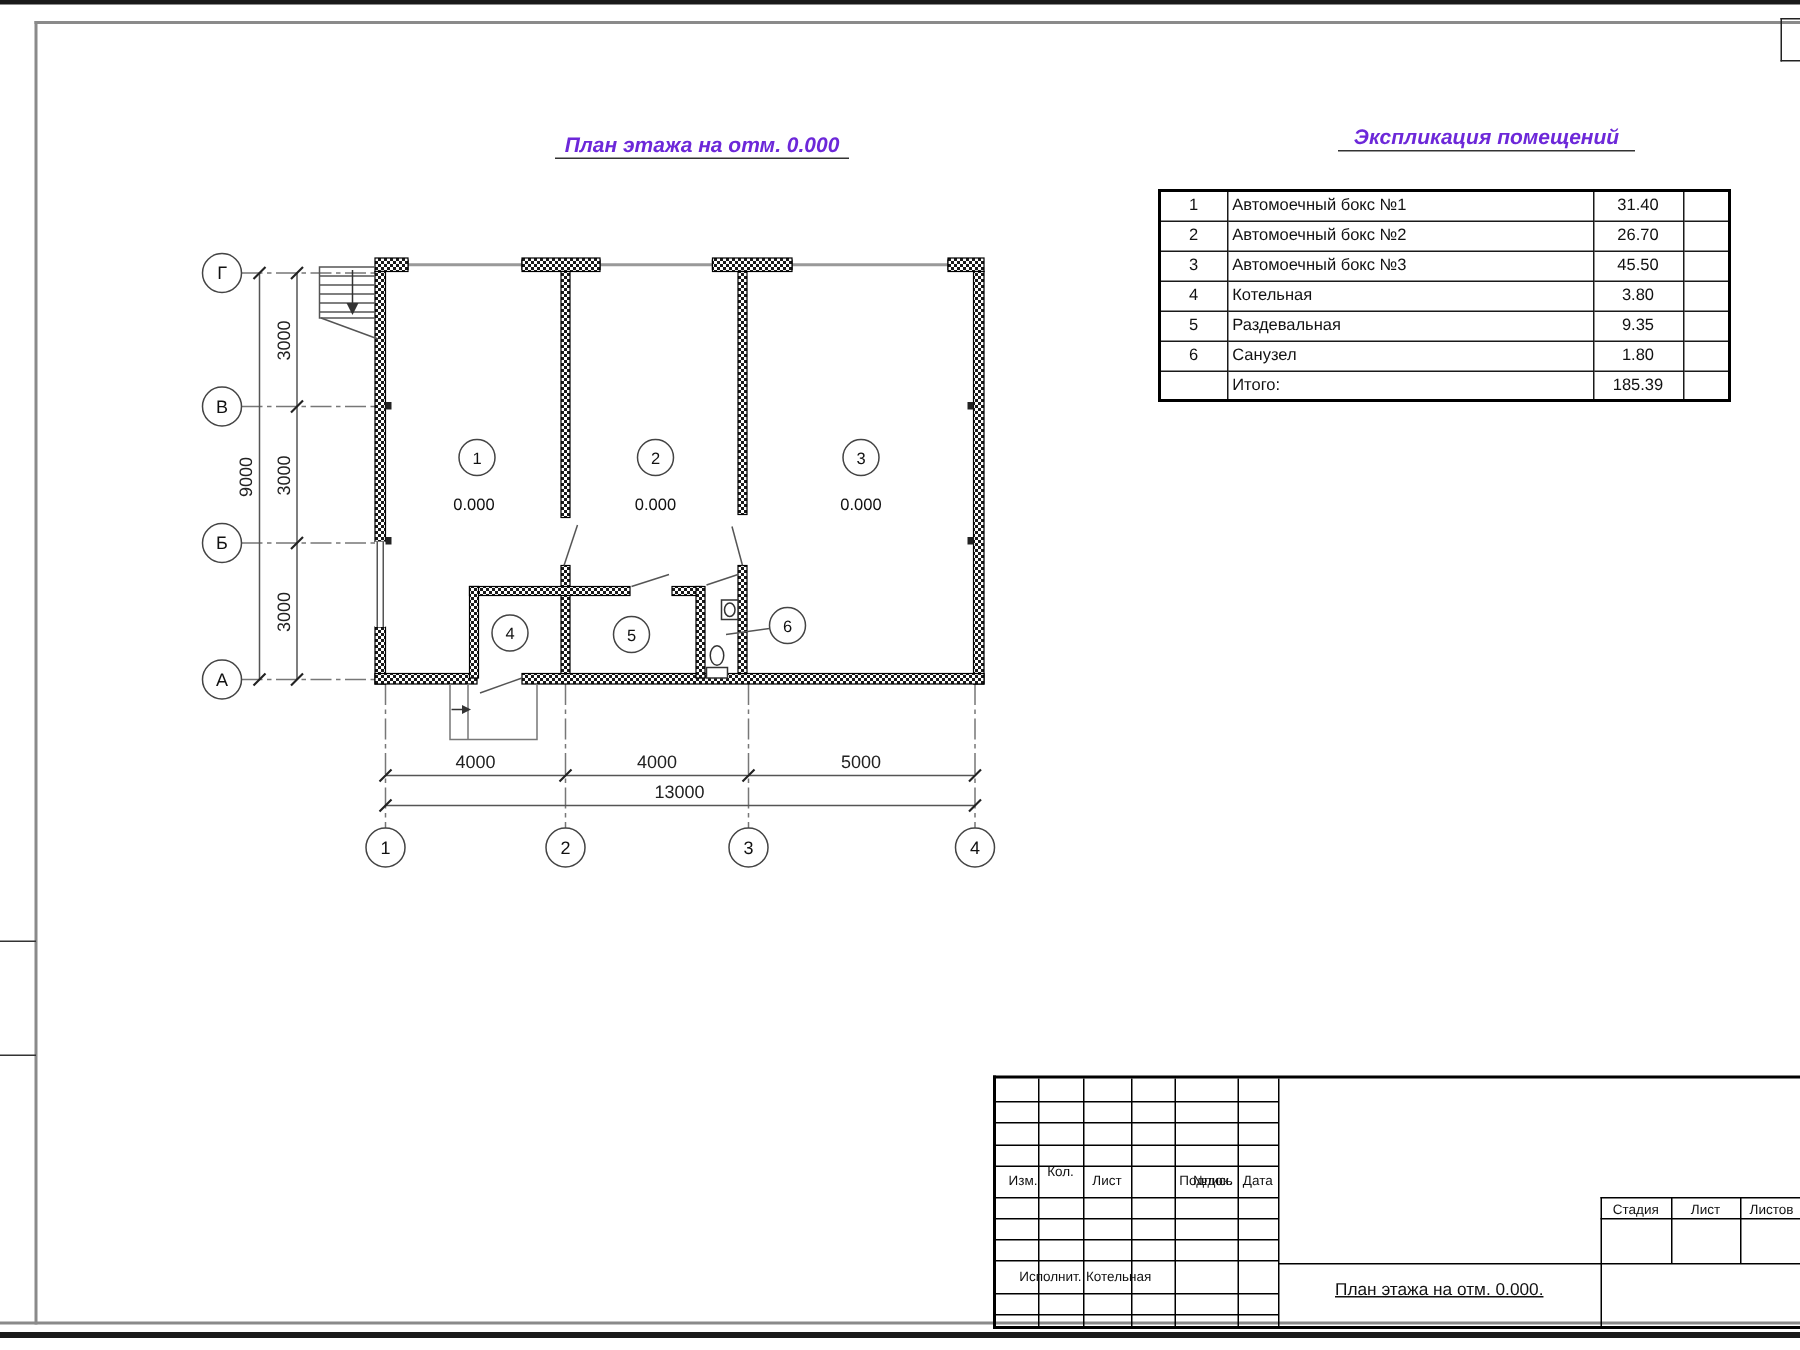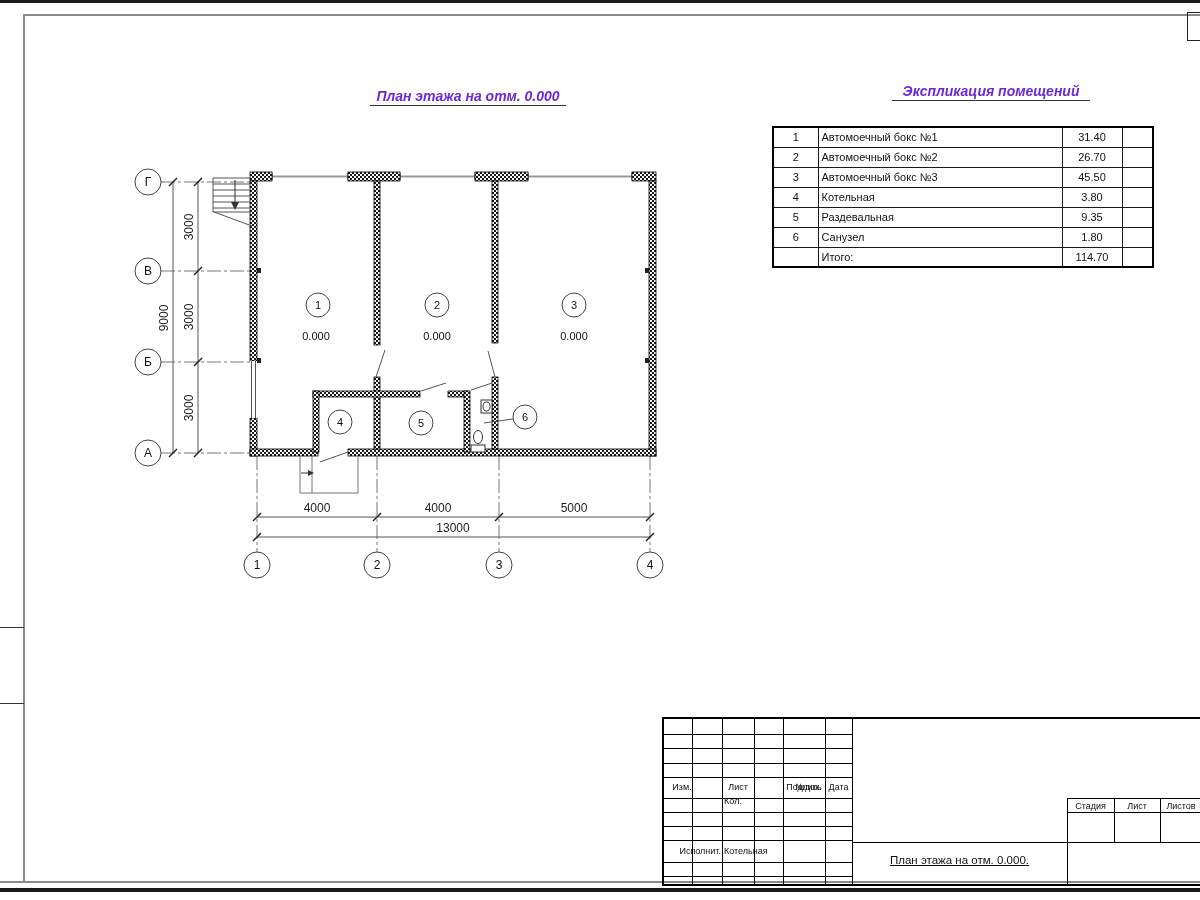--- a/index.html
+++ b/index.html
@@ -262,21 +262,21 @@
   </tr>
   <tr class="datarow">
     <td class="c">6</td>
     <td class="l">Санузел</td>
     <td class="c">1.80</td>
     <td class="c"></td>
   </tr>
   <tr class="datarow">
     <td></td>
     <td class="r">Итого:</td>
-    <td class="c">114.70</td>
+    <td class="c">185.39</td>
     <td></td>
   </tr>
 </tbody>
       </table>
 </div>
 
 <div id="tblock">
 
   <div class="tl" style="left:28px;top:0;width:1px;height:165px;"></div>
   <div class="tl" style="left:58px;top:0;width:1px;height:165px;"></div>
@@ -297,21 +297,21 @@
   <div class="tl" style="left:0;top:157px;width:188px;height:1px;"></div>
 
   <div class="tl" style="left:403px;top:79px;width:1px;height:86px;"></div>
   <div class="tl" style="left:450px;top:79px;width:1px;height:44px;"></div>
   <div class="tl" style="left:496px;top:79px;width:1px;height:44px;"></div>
   <div class="tl" style="left:403px;top:79px;width:135px;height:1px;"></div>
   <div class="tl" style="left:403px;top:93px;width:135px;height:1px;"></div>
   <div class="tl" style="left:188px;top:123px;width:350px;height:1px;"></div>
 
   <div class="txt" style="left:4px;top:63px;width:28px;">Изм.</div>
-  <div class="txt" style="left:28px;top:77px;width:30px;margin-left:26px;">Кол.</div>
+  <div class="txt" style="left:28px;top:57px;width:30px;">Кол.</div>
   <div class="txt" style="left:58px;top:63px;width:32px;">Лист</div>
   <div class="txt" style="left:90px;top:63px;width:29px;margin-left:40px;">№док.</div>
   <div class="txt" style="left:119px;top:63px;width:42px;">Подпись</div>
   <div class="txt" style="left:161px;top:63px;width:27px;">Дата</div>
   <div class="txt" style="left:1px;top:127px;width:56px;text-align:right;">Исполнит.</div>
   <div class="txt" style="left:60px;top:127px;width:60px;text-align:left;">Котельная</div>
   <div class="txt" style="left:403px;top:82px;width:47px;">Стадия</div>
   <div class="txt" style="left:450px;top:82px;width:46px;">Лист</div>
   <div class="txt" style="left:496px;top:82px;width:42px;">Листов</div>
   <div class="txt" style="left:188px;top:136px;width:215px;font-size:11.5px;text-decoration:underline;">План этажа на отм. 0.000.</div>

